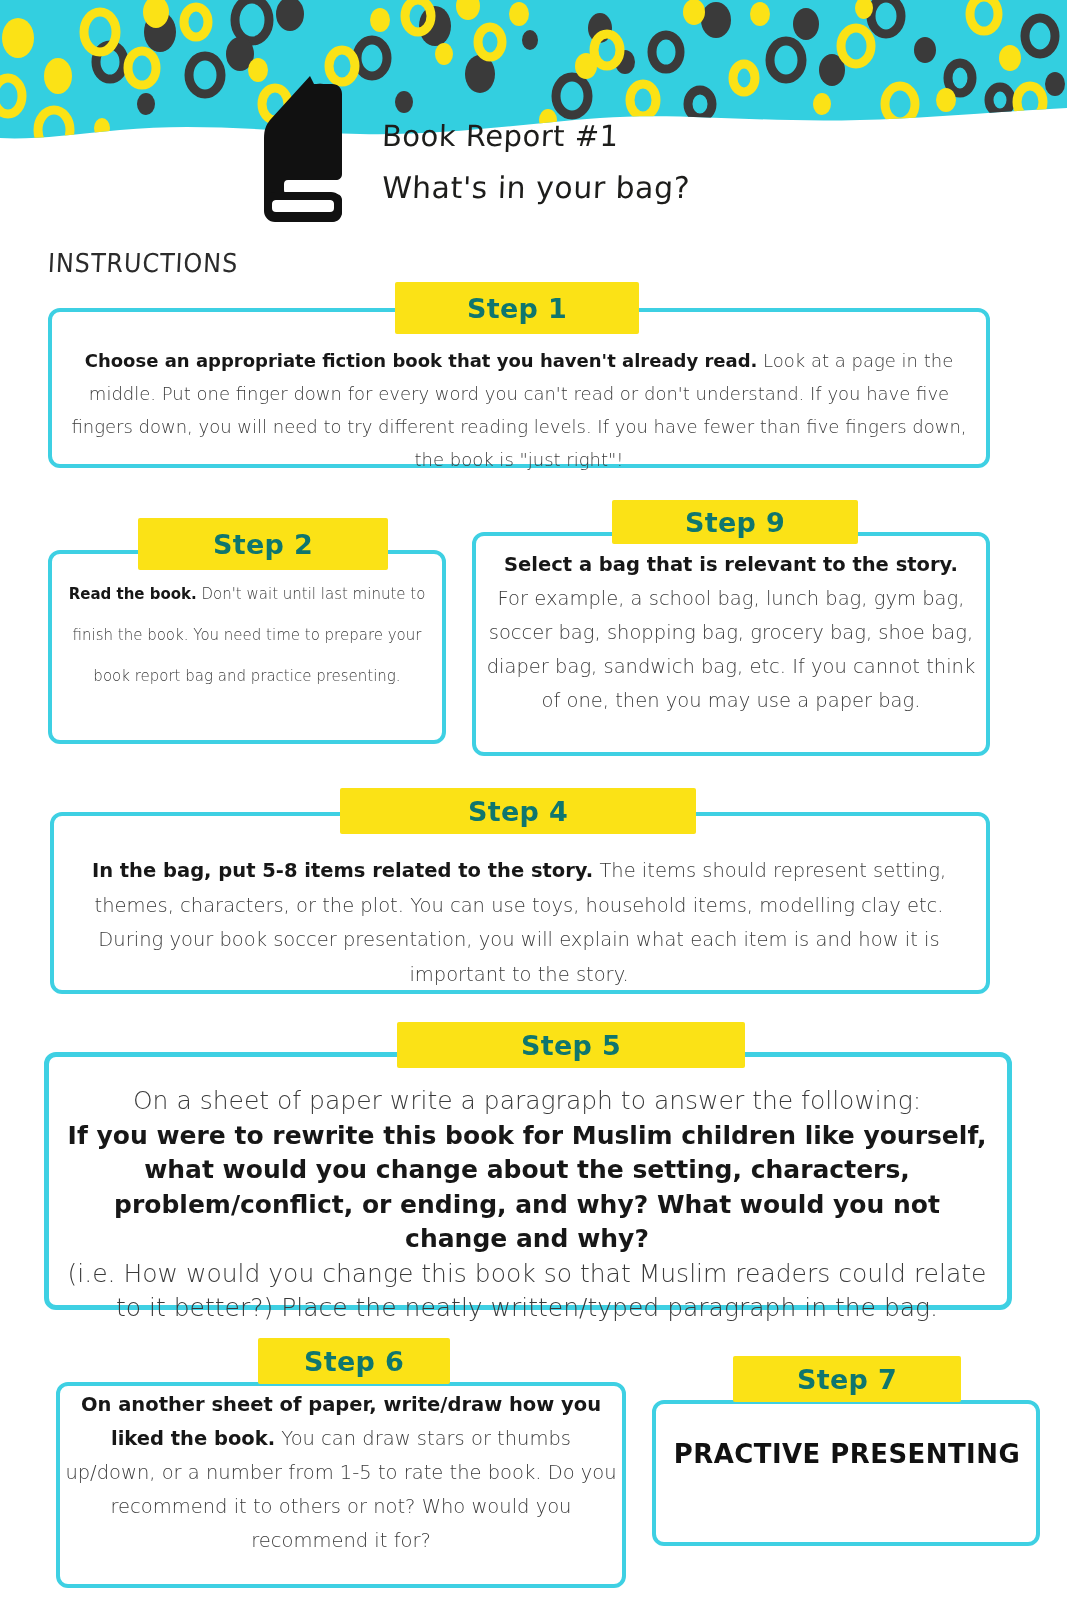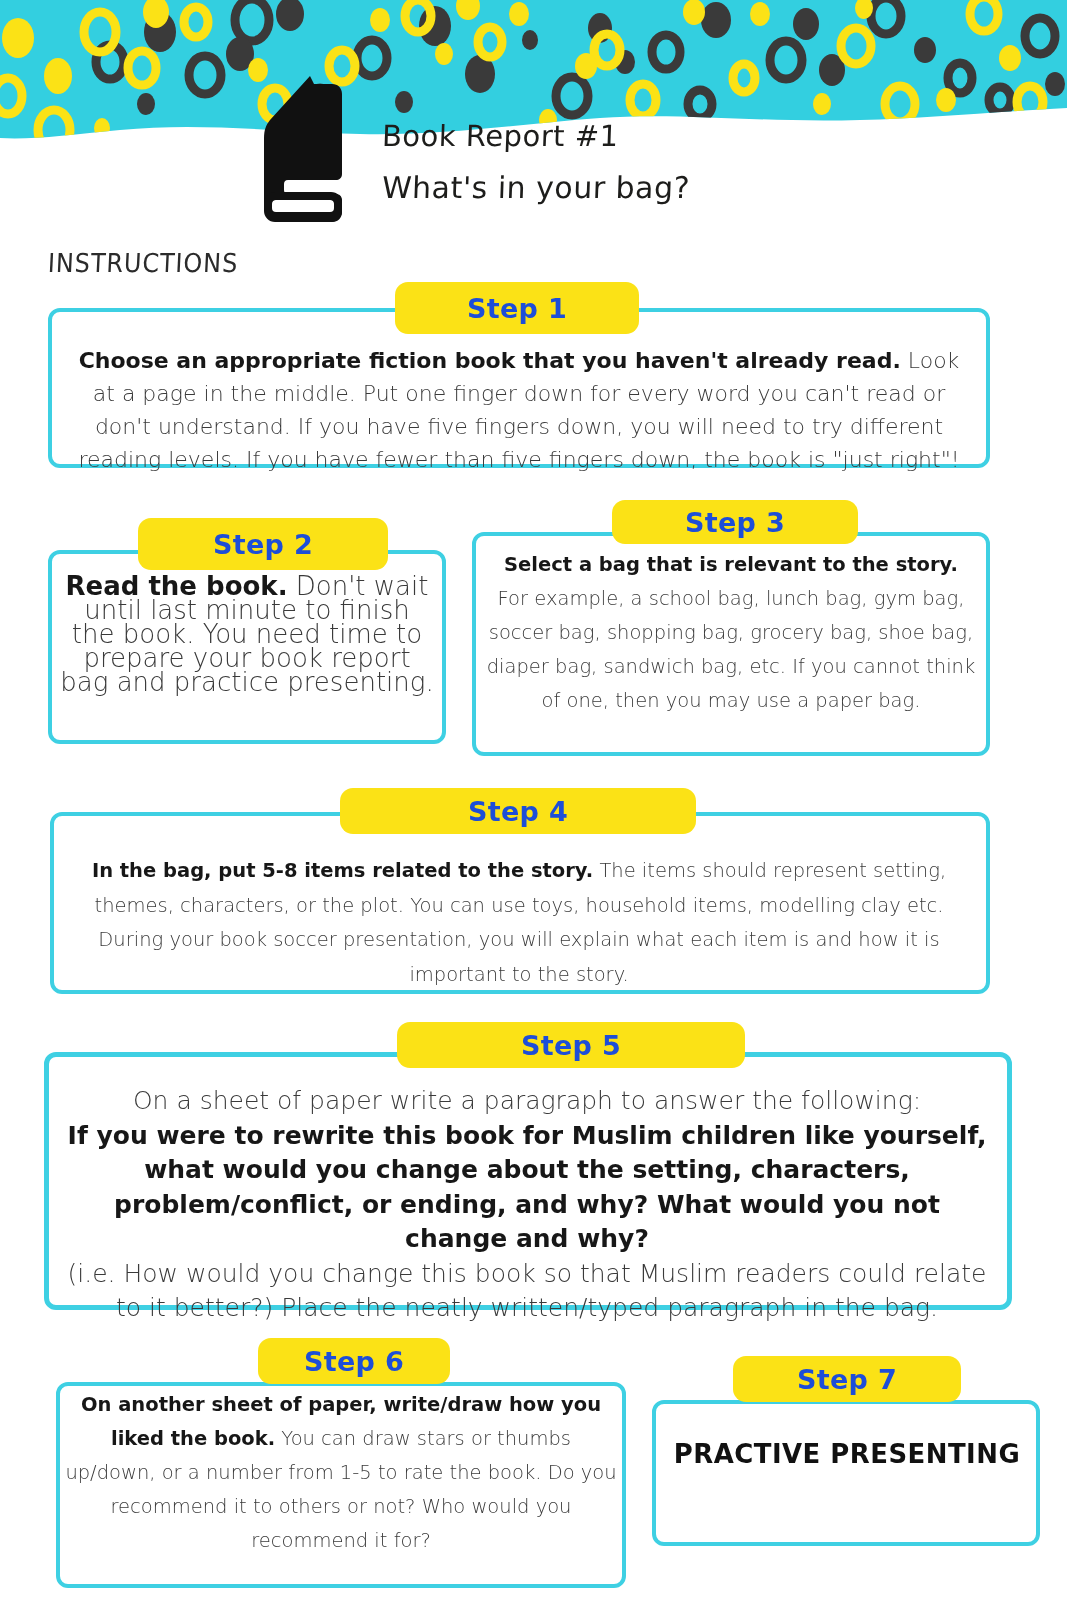--- a/index.html
+++ b/index.html
@@ -51,22 +51,22 @@
   
   .step-box {
     position:absolute;
     border:4px solid #3ed0e3;
     border-radius:12px;
     background:#ffffff;
   }
   .step-badge {
     position:absolute;
     background:#fbe216;
-    border-radius:13px;
-    color:#1d4ed8;
+    border-radius:2px;
+    color:#0f766e;
     font-family:"DejaVu Sans", sans-serif;
     font-weight:bold;
     font-size:27px;
     text-align:center;
     line-height:1;
     display:flex;
     align-items:center;
     justify-content:center;
     letter-spacing:0.3px;
     z-index:5;
@@ -76,25 +76,25 @@
     text-align:center;
     font-family:"DejaVu Sans", sans-serif;
     color:#3a3a3a;
     font-weight:300;
   }
   .step-text b { color:#171717; font-weight:bold; }
 
   
   #step1-box   { left:48px;  top:308px;  width:942px; height:160px; }
   #step1-badge { left:395px; top:282px;  width:244px; height:52px; }
-  #step1-text  { left:70px;  top:344px;  width:898px; font-size:22px; line-height:33px; }
+  #step1-text  { left:70px;  top:344px;  width:898px; font-size:18px; line-height:33px; }
 
   #step2-box   { left:48px;  top:550px;  width:398px; height:194px; }
   #step2-badge { left:138px; top:518px;  width:250px; height:52px; }
-  #step2-text  { left:60px;  top:574px;  width:374px; font-size:26px; line-height:24px; }
+  #step2-text  { left:60px;  top:574px;  width:374px; font-size:15px; line-height:41px; }
 
   #step3-box   { left:472px; top:532px;  width:518px; height:224px; }
   #step3-badge { left:612px; top:500px;  width:246px; height:44px; }
   #step3-text  { left:486px; top:548px;  width:490px; font-size:19.5px; line-height:34px; }
 
   #step4-box   { left:50px;  top:812px;  width:940px; height:182px; }
   #step4-badge { left:340px; top:788px;  width:356px; height:46px; }
   #step4-text  { left:70px;  top:854px;  width:898px; font-size:19.5px; line-height:34.5px; }
 
   #step5-box   { left:44px;  top:1052px; width:968px; height:258px; border-width:5px; }
@@ -230,21 +230,21 @@
 
 <div class="step-box" id="step1-box"></div>
 <div class="step-badge" id="step1-badge">Step 1</div>
 <div class="step-text" id="step1-text"><b>Choose an appropriate fiction book that you haven't already read.</b><span> Look at a page in the middle. Put one finger down for every word you can't read or don't understand. If you have five fingers down, you will need to try different reading levels. If you have fewer than five fingers down, the book is "just right"!</span></div>
 
 <div class="step-box" id="step2-box"></div>
 <div class="step-badge" id="step2-badge">Step 2</div>
 <div class="step-text" id="step2-text"><b>Read the book.</b><span> Don't wait until last minute to finish the book. You need time to prepare your book report bag and practice presenting.</span></div>
 
 <div class="step-box" id="step3-box"></div>
-<div class="step-badge" id="step3-badge">Step 3</div>
+<div class="step-badge" id="step3-badge">Step 9</div>
 <div class="step-text" id="step3-text"><b>Select a bag that is relevant to the story.</b><span> For example, a school bag, lunch bag, gym bag, soccer bag, shopping bag, grocery bag, shoe bag, diaper bag, sandwich bag, etc. If you cannot think of one, then you may use a paper bag.</span></div>
 
 <div class="step-box" id="step4-box"></div>
 <div class="step-badge" id="step4-badge">Step 4</div>
 <div class="step-text" id="step4-text"><b>In the bag, put 5-8 items related to the story.</b><span> The items should represent setting, themes, characters, or the plot. You can use toys, household items, modelling clay etc. During your book soccer presentation, you will explain what each item is and how it is important to the story.</span></div>
 
 <div class="step-box" id="step5-box"></div>
 <div class="step-badge" id="step5-badge">Step 5</div>
 <div class="step-text" id="step5-text"><span>On a sheet of paper write a paragraph to answer the following:</span><br><b>If you were to rewrite this book for Muslim children like yourself, what would you change about the setting, characters, problem/conflict, or ending, and why? What would you not change and why?</b><br><span>(i.e. How would you change this book so that Muslim readers could relate to it better?) Place the neatly written/typed paragraph in the bag.</span></div>
 

